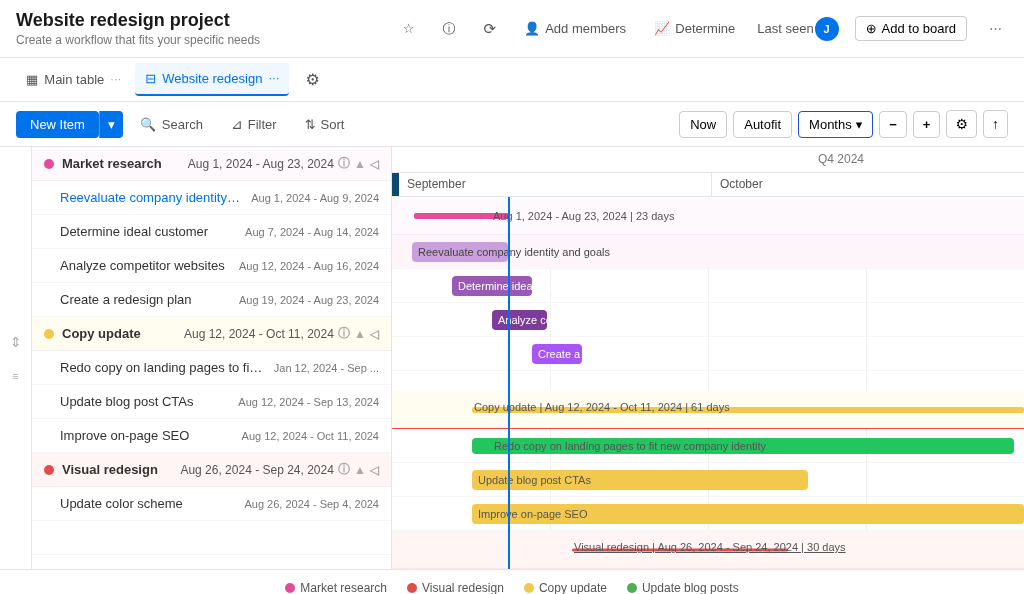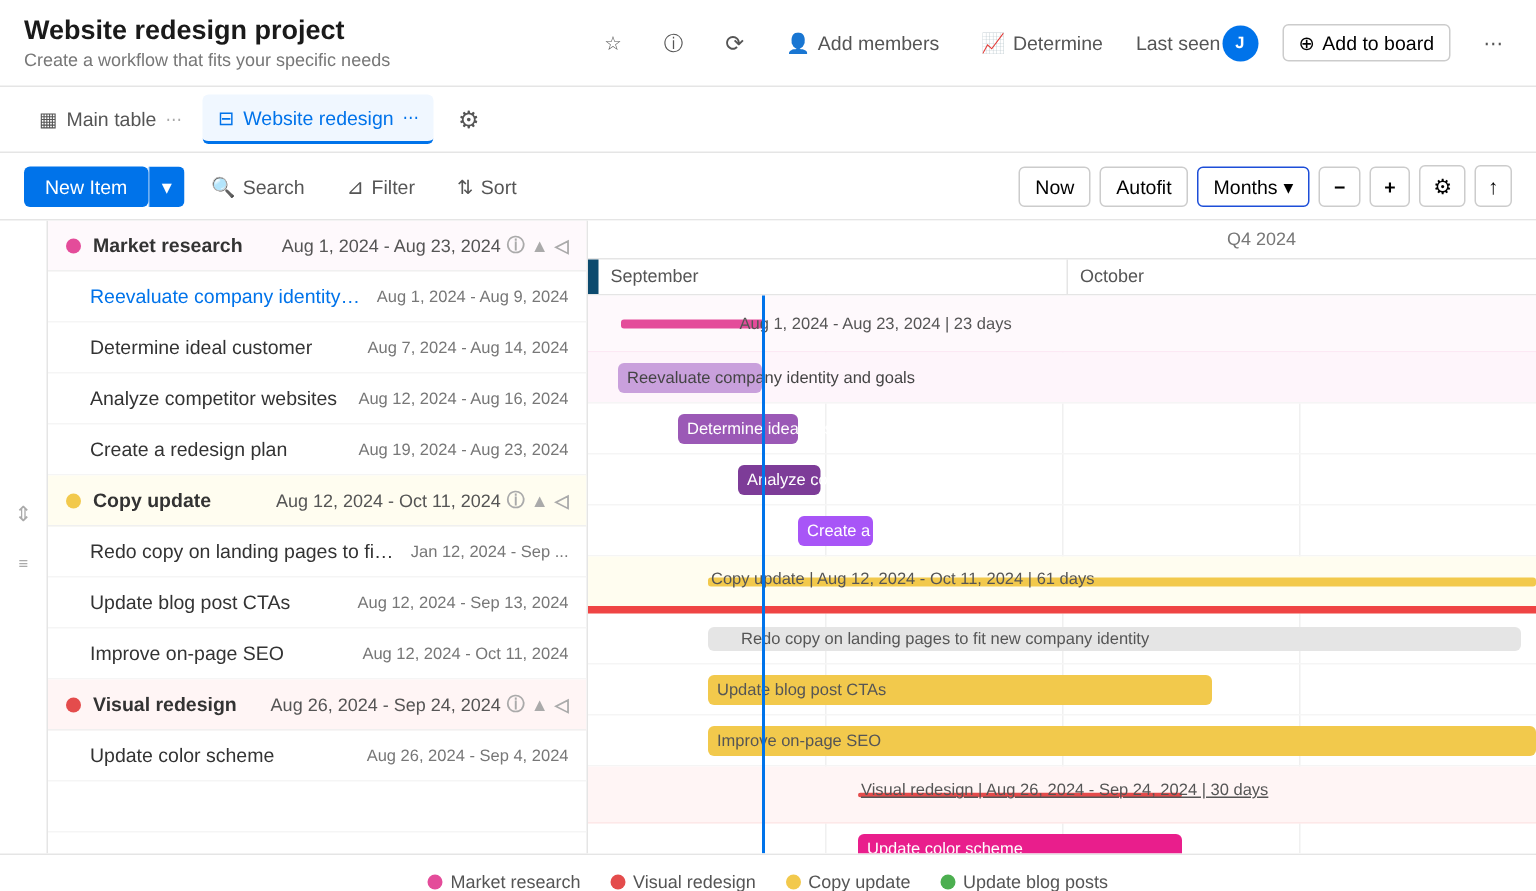--- a/index.html
+++ b/index.html
@@ -265,27 +265,27 @@
       </div>
 
       <div style="height:34px; border-bottom:1px solid #f5f5f5; position:relative;">
         <div style="position:absolute; left:100px; top:50%; transform:translateY(-50%); height:20px; background:#7d3c98; border-radius:4px; width:55px; display:flex;align-items:center;padding:0 6px;font-size:11px;color:#fff;white-space:nowrap;">Analyze competitor websites</div>
       </div>
 
       <div style="height:34px; border-bottom:1px solid #f5f5f5; position:relative;">
         <div style="position:absolute; left:140px; top:50%; transform:translateY(-50%); height:20px; background:#a855f7; border-radius:4px; width:50px; display:flex;align-items:center;padding:0 6px;font-size:11px;color:#fff;white-space:nowrap;">Create a redesign plan</div>
       </div>
 
-      <div style="height:38px; border-bottom:5px solid #ef4444; background:#fffdf0; position:relative;">
+      <div style="height:38px; border-bottom:1px solid #ef4444; background:#fffdf0; position:relative;margin-top:20px;">
         <div style="position:absolute; left:80px; top:50%; transform:translateY(-50%); height:6px; right:0; background:#f2c94c; border-radius:2px;"></div>
         <span style="position:absolute; left:82px; top:28%; font-size:11px; color:#555; white-space:nowrap;">Copy update | Aug 12, 2024 - Oct 11, 2024 | 61 days</span>
       </div>
 
       <div style="height:34px; border-bottom:1px solid #f5f5f5; position:relative;">
-        <div style="position:absolute; left:80px; top:50%; transform:translateY(-50%); height:16px; background:#e5e5e5; border-radius:4px; right:10px; display:flex;align-items:center;padding:0 22px;font-size:11px;color:#555;white-space:nowrap;overflow:visible;">Redo copy on landing pages to fit new company identity</div>
+        <div style="position:absolute; left:80px; top:50%; transform:translateY(-50%); height:16px; background:#22c55e; border-radius:4px; right:10px; display:flex;align-items:center;padding:0 22px;font-size:11px;color:#555;white-space:nowrap;overflow:visible;">Redo copy on landing pages to fit new company identity</div>
       </div>
       <div style="height:34px; border-bottom:1px solid #f5f5f5; position:relative;">
         <div style="position:absolute; left:80px; top:50%; transform:translateY(-50%); height:20px; background:#f2c94c; border-radius:4px; width:calc(50% - 80px + 100px); display:flex;align-items:center;padding:0 6px;font-size:11px;color:#555;white-space:nowrap;">Update blog post CTAs</div>
       </div>
       <div style="height:34px; border-bottom:1px solid #f5f5f5; position:relative;">
         <div style="position:absolute; left:80px; top:50%; transform:translateY(-50%); height:20px; background:#f2c94c; border-radius:4px; right:0; display:flex;align-items:center;padding:0 6px;font-size:11px;color:#555;white-space:nowrap;">Improve on-page SEO</div>
       </div>
 
       <div style="height:38px; border-bottom:1px solid #fde8e8; background:#fff5f5; position:relative;">
         <div style="position:absolute; left:180px; top:50%; transform:translateY(-50%); height:3px; width:calc(50% - 100px); background:#e44c4c; border-radius:2px;"></div>

